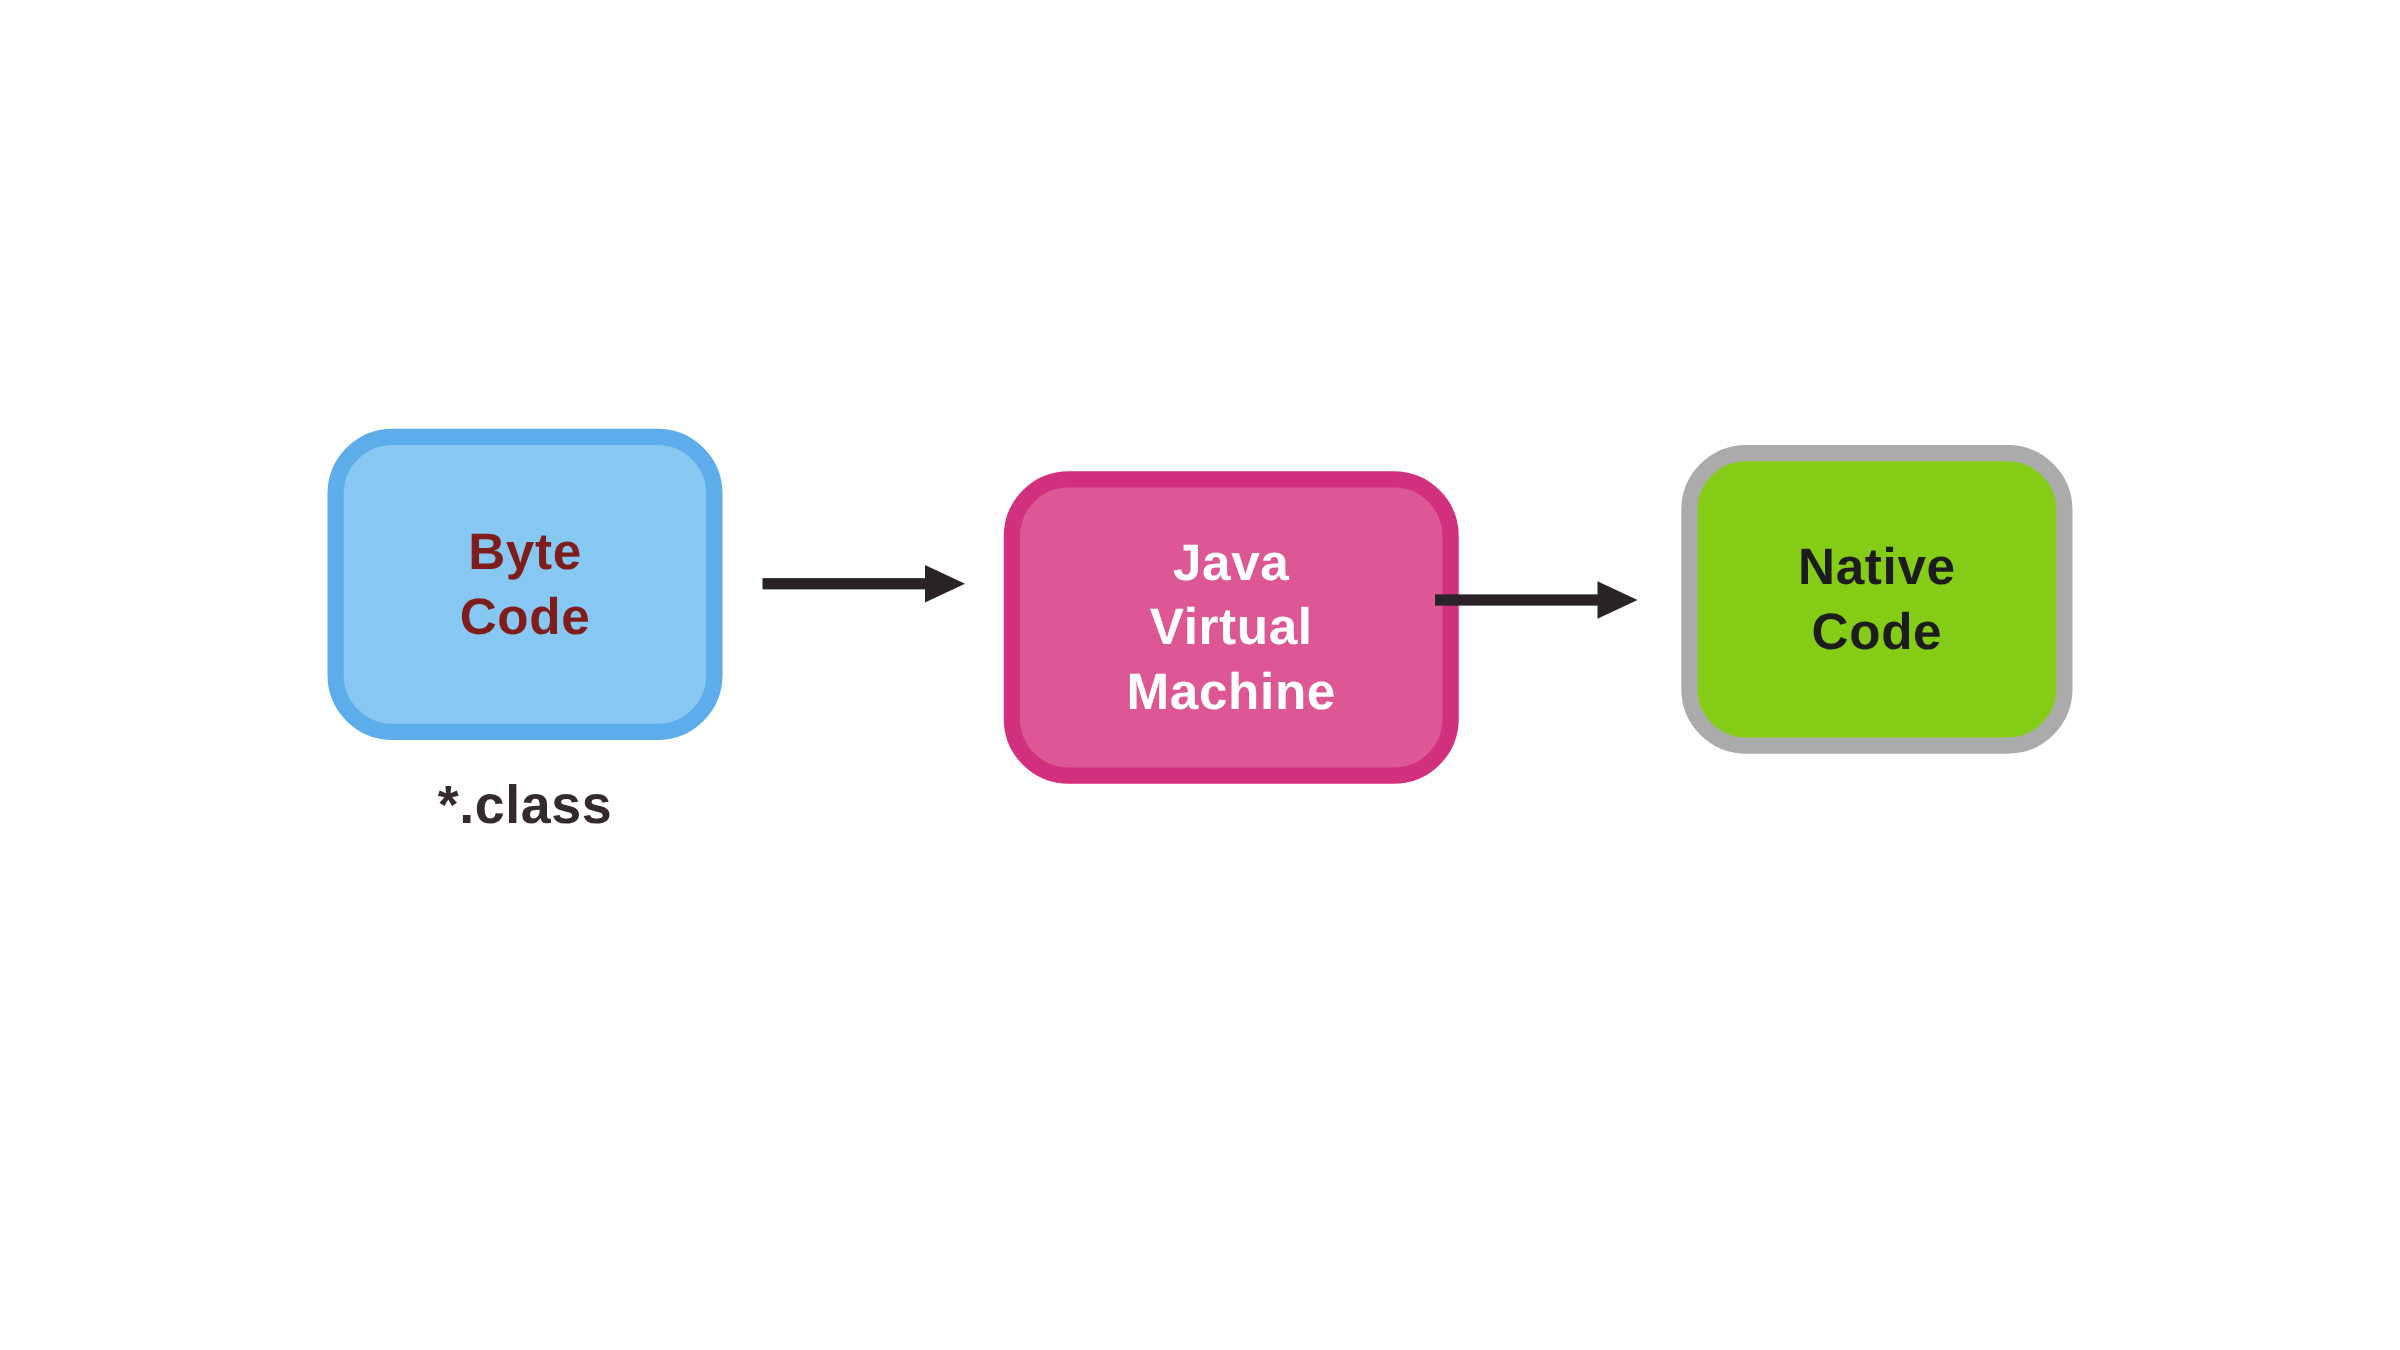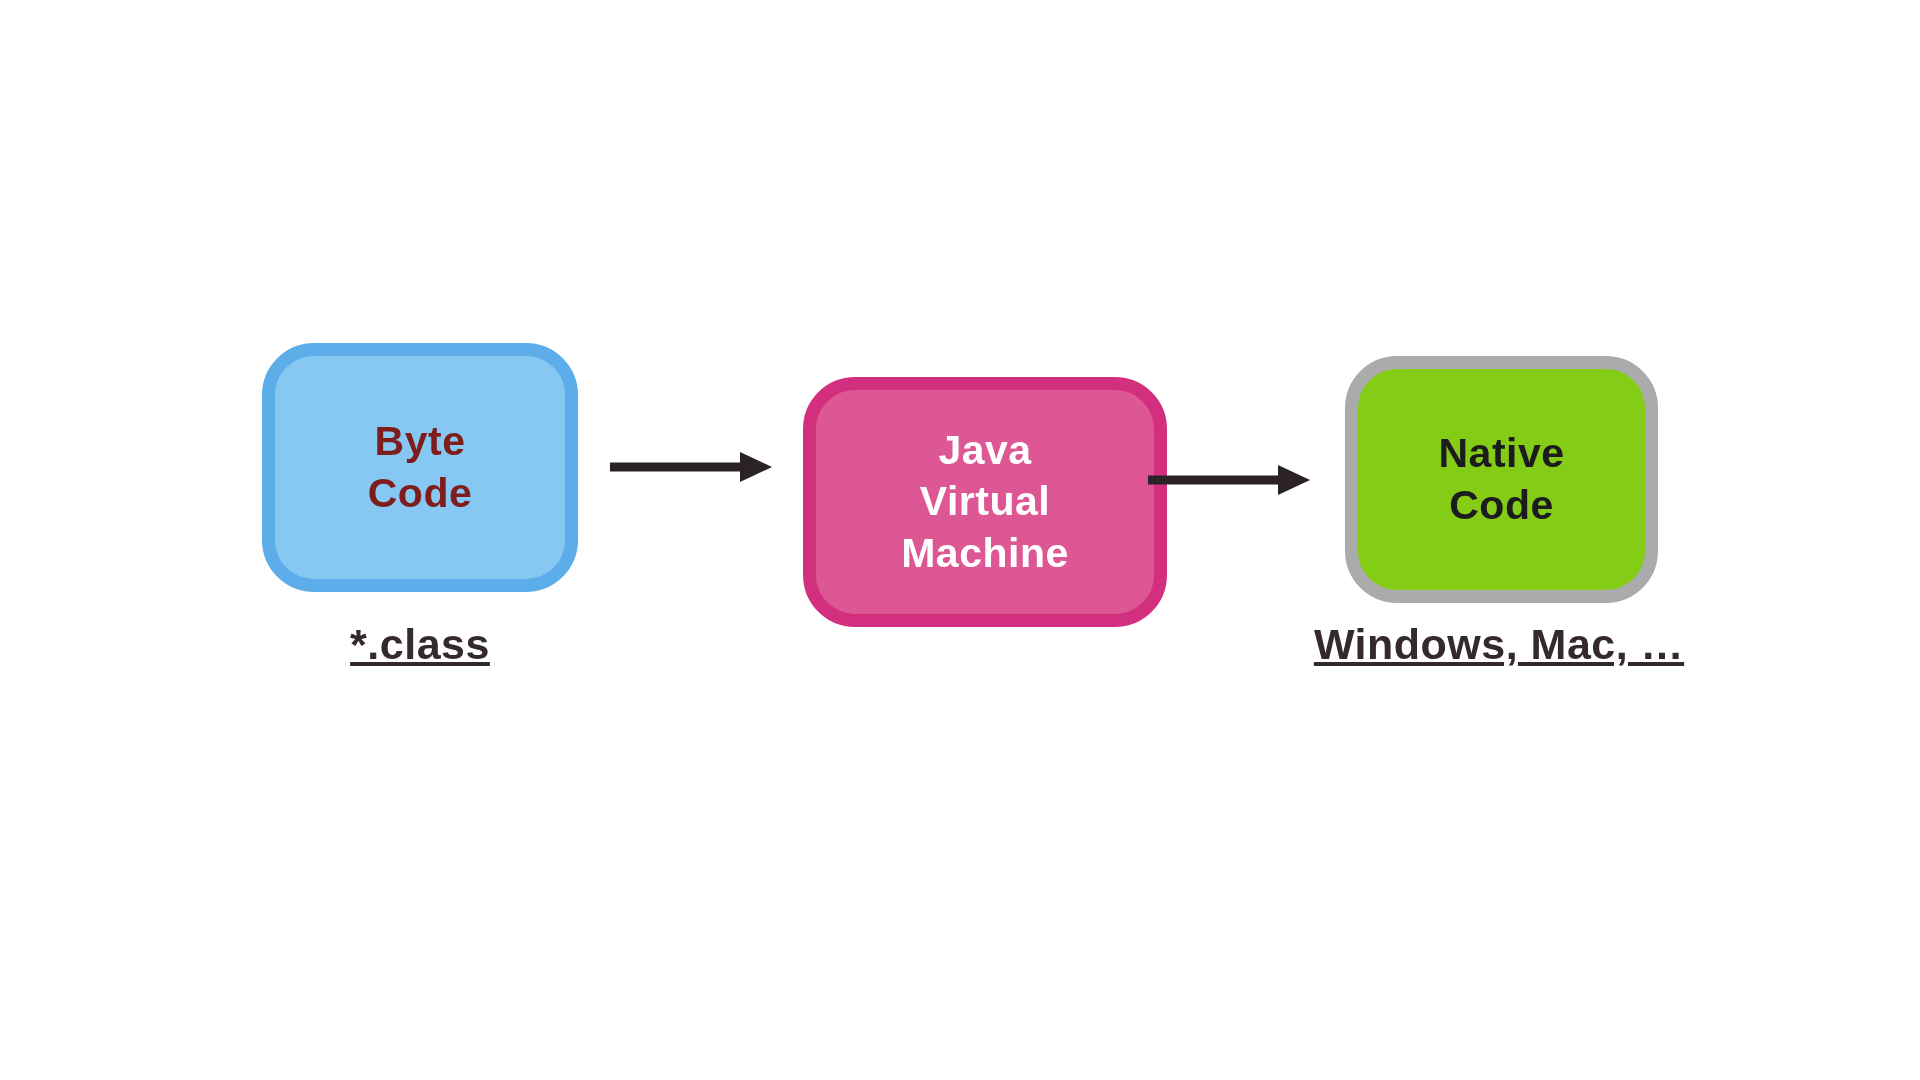--- a/index.html
+++ b/index.html
@@ -37,21 +37,20 @@
   #node-1 { left: 803px; top: 349px; width: 364px; height: 250px; margin-top: 28px; }
   #node-2 { left: 1345px; top: 356px; width: 313px; height: 247px; }
 
   .caption {
     position: absolute;
     transform: translateX(-50%);
     white-space: nowrap;
     font-size: 43px;
     font-weight: 600;
     letter-spacing: 0.5px;
-    text-decoration: underline;
   }
   #caption-0 { left: 420px;  top: 620px; }
   #caption-2 { left: 1499px; top: 620px; }
 
   .arrow {
     position: absolute;
     height: 30px;
   }
   #arrow-0 { left: 610px;  top: 452px; width: 162px; }
   #arrow-1 { left: 1148px; top: 465px; width: 162px; }
@@ -102,15 +101,14 @@
     <div class="arrow-head" style="border-left-color: rgb(42, 34, 38);"></div>
   </div>
 
   <div class="node" id="node-2" style="background: #84cc16; border-color: rgb(171, 171, 171); color: rgb(28, 28, 30);">
     <span class="node-label">Native
 Code</span>
   </div>
 
   <div class="caption" id="caption-0" style="color: rgb(51, 41, 46);">*.class</div>
 
-  <div class="caption" id="caption-2" style="color: rgb(51, 41, 46);">Windows, Mac, …</div>
 
 </div>
 
 </body></html>

